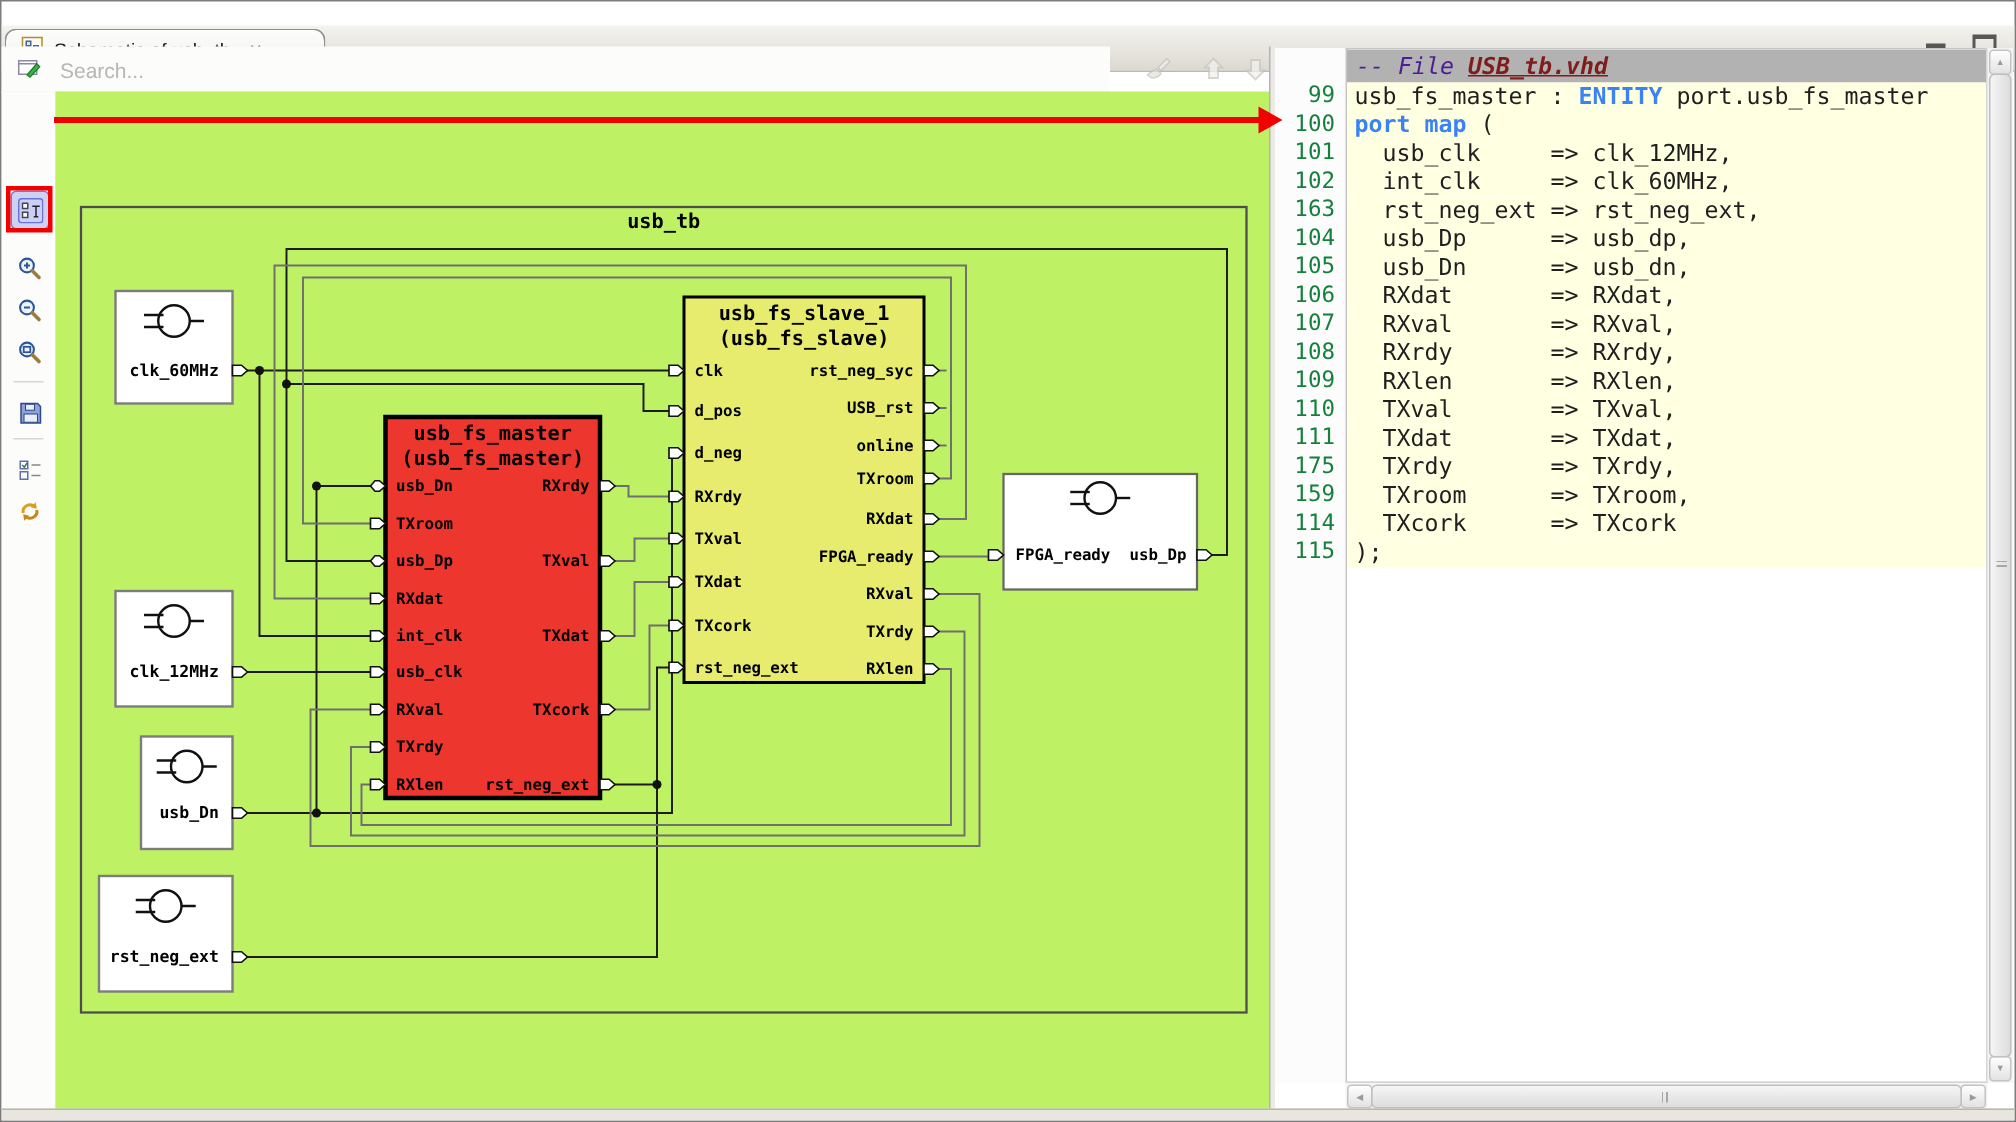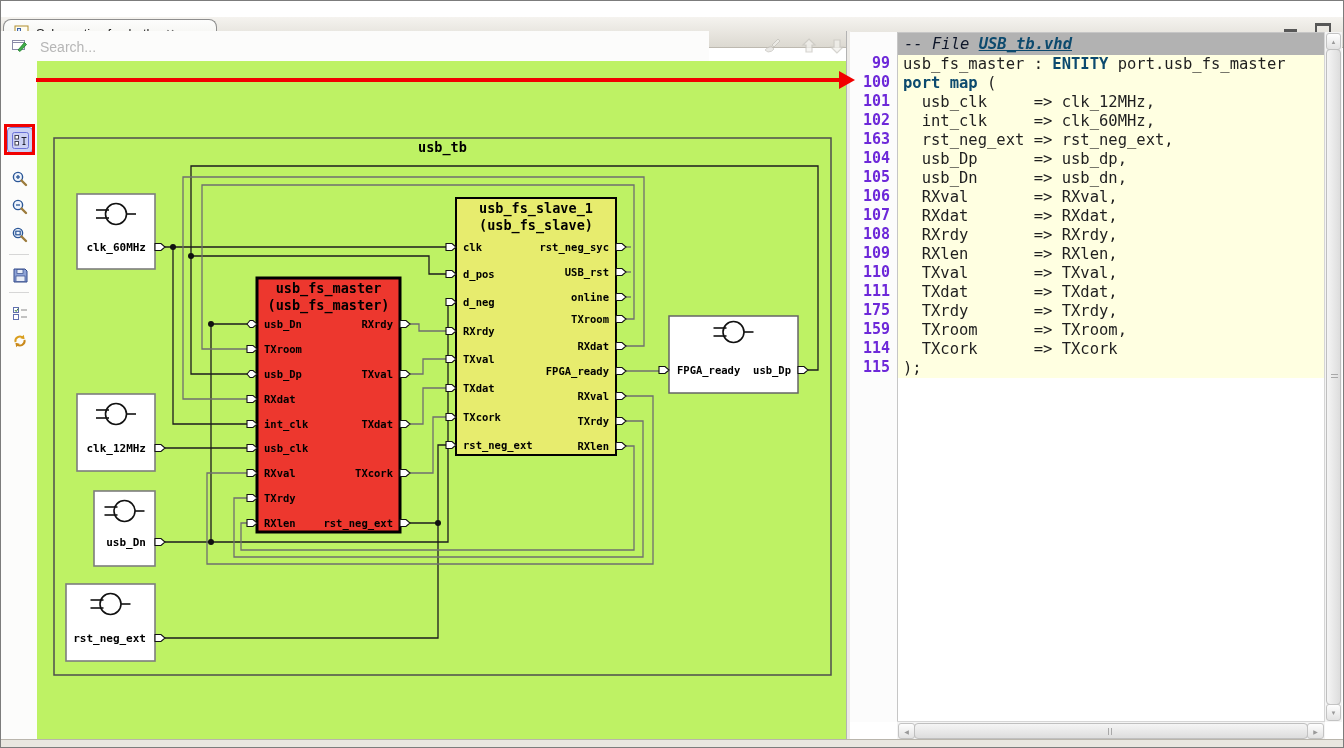--- a/index.html
+++ b/index.html
@@ -12,21 +12,21 @@
   .tab{position:absolute;left:2px;top:2px;width:214px;height:28px;
        background:linear-gradient(#fdfdfc,#efeeea);border:1px solid #8e8e8e;border-bottom:none;
        border-radius:8px 8px 0 0;display:flex;align-items:center;gap:6px;padding:0 10px;box-sizing:border-box;}
   .tablabel{font-size:13px;color:#1c1c1c;white-space:nowrap;}
   .tabclose{font-size:11px;color:#5a5a5a;margin-left:6px;cursor:pointer;}
   .winctl{position:absolute;right:12px;top:6px;display:flex;gap:18px;align-items:flex-start;}
   .minbtn{width:13px;height:3px;background:#575757;margin-top:6px;}
   .maxbtn{width:12px;height:9px;border:2px solid #575757;border-top:3px solid #575757;}
 
   
-  .searchrow{position:absolute;left:0;top:30px;width:708px;height:30px;background:#fcfcfb;border-bottom:1px solid #ececec;}
+  .searchrow{position:absolute;left:0;top:30px;width:708px;height:30px;background:#fcfcfb;border-bottom:1px solid #ececec;padding-left:31px;}
   .srchicon{position:absolute;left:10px;top:5px;}
   .searchinput{position:absolute;left:37px;top:3px;width:420px;height:24px;border:none;outline:none;
                background:transparent;font-size:14px;color:#333;font-family:"Liberation Sans",sans-serif;}
   .searchinput::placeholder{color:#b6b6b6;}
   .mini{position:absolute;top:6px;opacity:.75;}
   .m1{left:762px}.m2{left:800px}.m3{left:828px}
 
   
   .sidebar{position:absolute;left:0;top:60px;width:36px;bottom:7px;background:#fcfcfb;border-right:1px solid #dedede;}
   .tbtn{position:absolute;left:7px;width:24px;height:24px;display:flex;align-items:center;justify-content:center;border-radius:3px;cursor:pointer;}
@@ -41,31 +41,31 @@
   #schem .s-title{font-size:13.5px;font-weight:bold;}
   #schem .s-port{font-size:10.5px;font-weight:bold;}
   #schem .s-gen{font-size:11px;font-weight:bold;}
 
   
   .sash{position:absolute;left:845px;top:30px;width:4px;bottom:7px;background:#eceae6;border-left:1px solid #b3b3b3;cursor:col-resize;}
 
   
   .codepanel{position:absolute;left:849px;top:31px;right:1px;bottom:7px;background:#fff;}
   .gutter{position:absolute;left:0;top:0;width:47px;bottom:18px;background:#fcfcfc;overflow:hidden;
-          font-family:"DejaVu Sans Mono",monospace;font-size:15px;color:#6d28d9;font-weight:bold;}
+          font-family:"DejaVu Sans Mono",monospace;font-size:15px;color:#15803d;}
   .gspacer{height:22px;}
   .gln{height:19px;line-height:19px;text-align:right;padding-right:7px;}
   .textarea{position:absolute;left:47px;top:0;right:17px;bottom:18px;background:#fff;overflow:hidden;
             border:1px solid #c6c6c6;border-right:none;box-sizing:border-box;
             font-family:"DejaVu Sans Mono",monospace;font-size:15.5px;}
   .codeheader{height:22px;line-height:22px;background:#b2b2b2;font-style:italic;padding-left:6px;white-space:pre;}
-  .cmt{color:#0f172a;}
-  .filelink{color:#0c4a6e;text-decoration:underline;font-weight:600;cursor:pointer;}
+  .cmt{color:#4c1d95;}
+  .filelink{color:#7f1d1d;text-decoration:underline;font-weight:600;cursor:pointer;}
   .cl{height:19px;line-height:19px;background:#FFFFE1;white-space:pre;color:#1f1f1f;padding-left:5px;}
-  .kw{color:#0c4a6e;font-weight:bold;}
+  .kw{color:#3b82f6;font-weight:bold;}
 
   
   .vscroll{position:absolute;right:0;top:0;width:17px;bottom:18px;background:#f4f4f4;border-left:1px solid #d6d6d6;}
   .varrow{position:absolute;left:1px;right:1px;height:15px;background:linear-gradient(#fefefe,#e2e2e2);
           border:1px solid #c3c3c3;border-radius:3px;font-size:6px;color:#9a9a9a;
           display:flex;align-items:center;justify-content:center;cursor:pointer;}
   .varrow.up{top:1px}.varrow.down{bottom:1px}
   .vthumb{position:absolute;left:1px;right:1px;top:17px;bottom:17px;background:linear-gradient(90deg,#f5f5f5,#dddddd);
           border:1px solid #bfbfbf;border-radius:4px;}
   .grip-h{position:absolute;left:4px;top:50%;margin-top:-3px;width:7px;height:6px;
@@ -369,22 +369,22 @@
     <div class="textarea">
       <div class="codeheader"><span class="cmt">-- File </span><a class="filelink">USB_tb.vhd</a></div>
       <div id="codelines">
           <div class="cl"><span>usb_fs_master : </span><span class="kw">ENTITY</span><span> port.usb_fs_master</span></div>
           <div class="cl"><span class="kw">port</span><span> </span><span class="kw">map</span><span> (</span></div>
           <div class="cl"><span>  usb_clk     =&gt; clk_12MHz,</span></div>
           <div class="cl"><span>  int_clk     =&gt; clk_60MHz,</span></div>
           <div class="cl"><span>  rst_neg_ext =&gt; rst_neg_ext,</span></div>
           <div class="cl"><span>  usb_Dp      =&gt; usb_dp,</span></div>
           <div class="cl"><span>  usb_Dn      =&gt; usb_dn,</span></div>
+          <div class="cl"><span>  RXdat       =&gt; RXdat,</span></div>
           <div class="cl"><span>  RXval       =&gt; RXval,</span></div>
-          <div class="cl"><span>  RXdat       =&gt; RXdat,</span></div>
           <div class="cl"><span>  RXrdy       =&gt; RXrdy,</span></div>
           <div class="cl"><span>  RXlen       =&gt; RXlen,</span></div>
           <div class="cl"><span>  TXval       =&gt; TXval,</span></div>
           <div class="cl"><span>  TXdat       =&gt; TXdat,</span></div>
           <div class="cl"><span>  TXrdy       =&gt; TXrdy,</span></div>
           <div class="cl"><span>  TXroom      =&gt; TXroom,</span></div>
           <div class="cl"><span>  TXcork      =&gt; TXcork</span></div>
           <div class="cl"><span>);</span></div>
         </div>
     </div>

